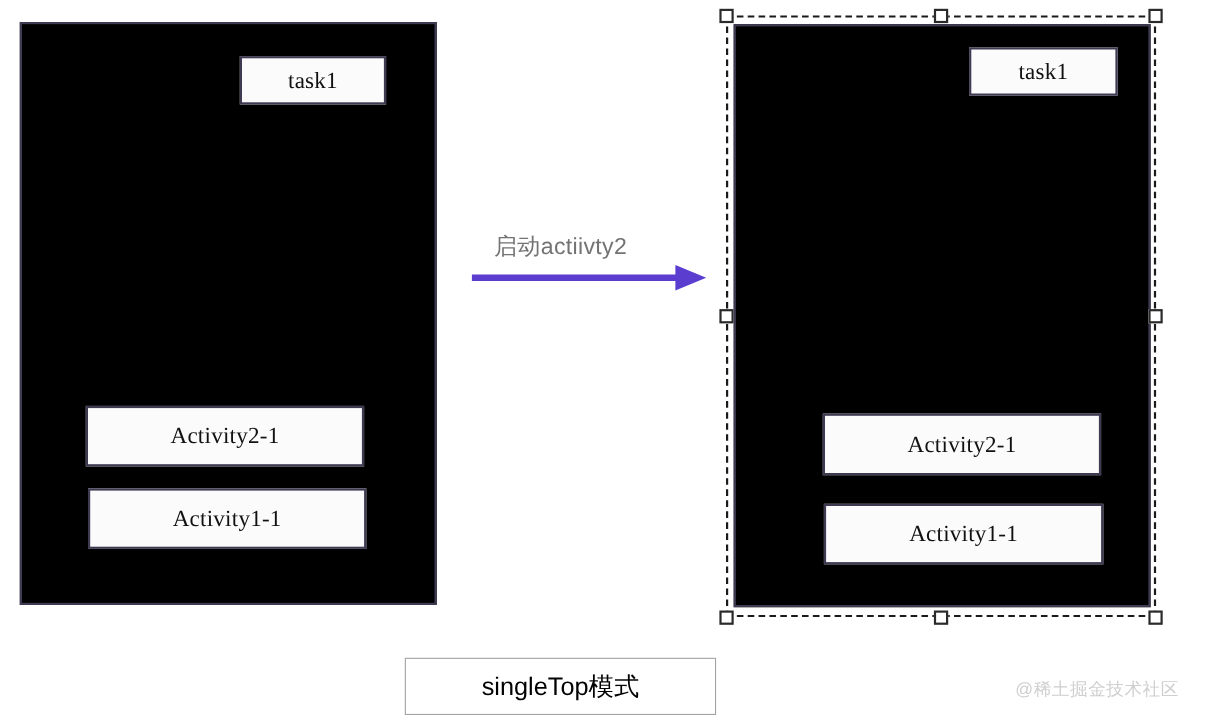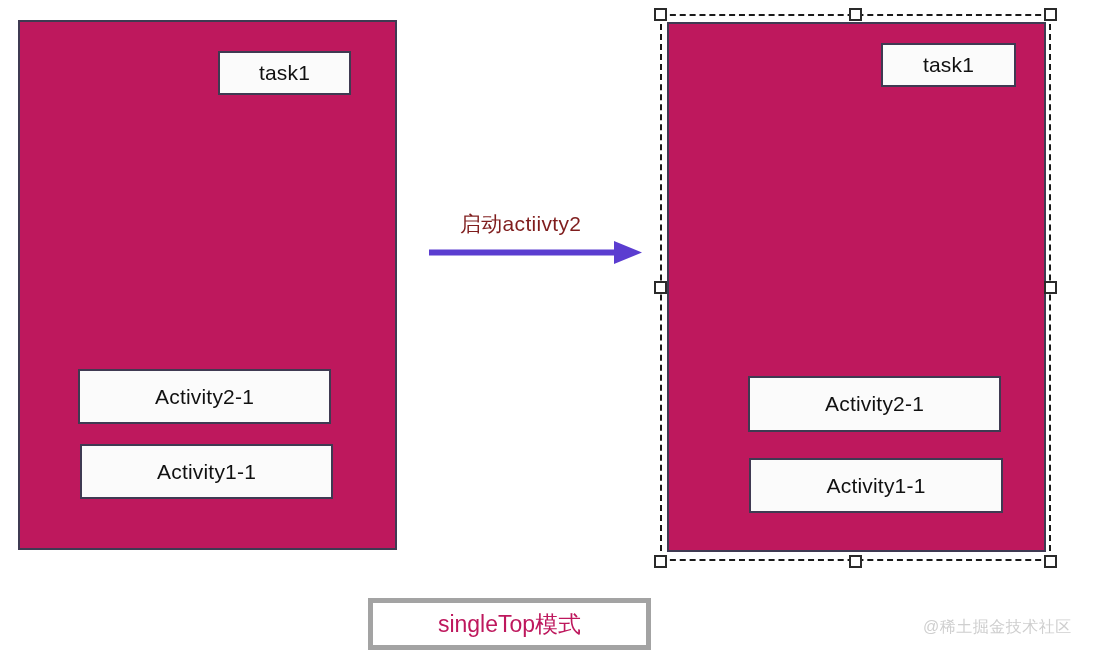--- a/index.html
+++ b/index.html
@@ -14,23 +14,24 @@
     position: relative;
     width: 1105px;
     height: 658px;
     background: #ffffff;
     overflow: hidden;
   }
 
   
   .task-panel {
     position: absolute;
-    background: #be185d;
+    background: #000000;
     border: 2px solid #3f3a52;
     box-sizing: border-box;
+    font-family: Liberation Serif, serif;
   }
   #task-panel-left {
     left: 18px;
     top: 20px;
     width: 379px;
     height: 530px;
   }
   #task-panel-right {
     left: 667px;
     top: 22px;
@@ -95,43 +96,43 @@
   
   #transition-arrow {
     position: absolute;
     left: 428px;
     top: 238px;
     width: 216px;
     height: 30px;
   }
   #arrow-label {
     position: absolute;
-    left: 460px;
+    left: 449px;
     top: 210px;
     font-size: 21px;
-    color: #7f1d1d;
+    color: #737373;
     white-space: nowrap;
     letter-spacing: 0.3px;
   }
 
   
   #caption-box {
     position: absolute;
     left: 368px;
     top: 598px;
     width: 283px;
     height: 52px;
-    border: 5px solid #a3a3a3;
+    border: 1px solid #a3a3a3;
     box-sizing: border-box;
     background: #ffffff;
     display: flex;
     align-items: center;
     justify-content: center;
     font-size: 23px;
-    color: #be185d;
+    color: #000000;
     white-space: nowrap;
   }
 
   
   #watermark {
     position: absolute;
     left: 923px;
     top: 617px;
     font-size: 16px;
     color: #cfcfcf;

